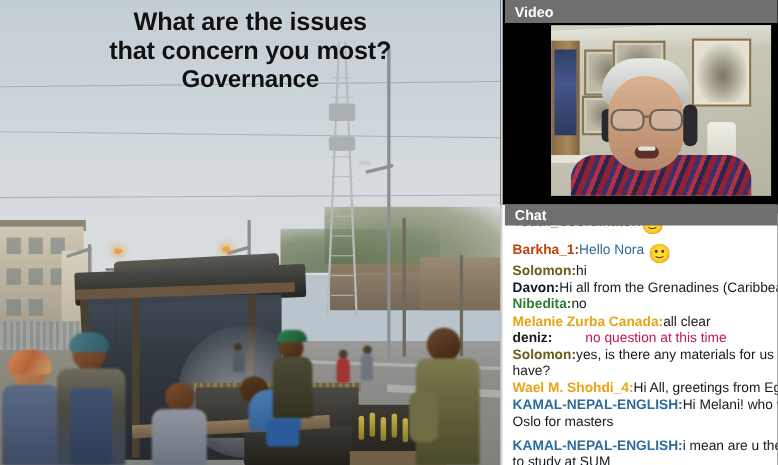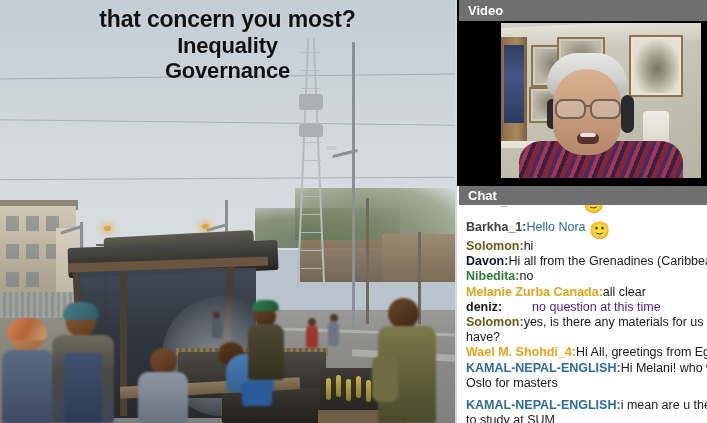--- a/index.html
+++ b/index.html
@@ -319,22 +319,22 @@
     <div class="person blur" style="left:328px;top:314px;width:11px;height:32px;">
       <span class="head" style="left:2px;top:0;width:8px;height:8px;background:#4b3a2a;"></span>
       <span class="body" style="left:0;top:7px;width:11px;height:25px;background:#6f7480;"></span>
     </div>
     <div class="person blur" style="left:212px;top:312px;width:10px;height:26px;">
       <span class="head" style="left:1px;top:0;width:7px;height:7px;background:#453326;"></span>
       <span class="body" style="left:0;top:6px;width:10px;height:20px;background:#525a62;"></span>
     </div>
 
     <div id="slide-text">
+      <div class="q">What are the issues</div>
       <div class="q">that concern you most?</div>
-      <div class="item">Inequality</div>
       <div class="item">Governance</div>
     </div>
   </div>
 
   <div id="right">
 
     <div id="video-panel">
       <div id="video-hdr">Video</div>
       <div id="video-stage">
         <div id="cam">
@@ -375,26 +375,26 @@
           </span>
         </div>
       </div>
     </div>
 
     <div id="chat-panel">
       <div id="chat-log">
 
       <div class="msg"><span class="who" style="color: rgb(138, 109, 31);">Youth_Coordinator:</span><span class="emoji">🙂</span></div>
           <div class="spacer"></div>
-          <div class="msg"><span class="who" style="color: #404040;">Barkha_1:</span><span class="txt" style="color: rgb(46, 107, 158);">Hello Nora </span><span class="emoji">🙂</span></div>
+          <div class="msg"><span class="who" style="color: #c2410c;">Barkha_1:</span><span class="txt" style="color: rgb(46, 107, 158);">Hello Nora </span><span class="emoji">🙂</span></div>
           <div class="msg"><span class="who" style="color: rgb(107, 90, 24);">Solomon:</span><span class="txt" style="color: rgb(26, 26, 26);">hi</span></div>
           <div class="msg"><span class="who" style="color: #0f172a;">Davon:</span><span class="txt" style="color: rgb(26, 26, 26);">Hi all from the Grenadines (Caribbea</span></div>
           <div class="msg"><span class="who" style="color: rgb(46, 125, 50);">Nibedita:</span><span class="txt" style="color: rgb(26, 26, 26);">no</span></div>
           <div class="msg"><span class="who" style="color: rgb(232, 163, 23);">Melanie Zurba Canada:</span><span class="txt" style="color: rgb(26, 26, 26);">all clear</span></div>
-          <div class="msg"><span class="who" style="color: rgb(26, 26, 26);">deniz:</span><span class="txt" style="color: #4c1d95; padding-left: 30px;">no question at this time</span></div>
+          <div class="msg"><span class="who" style="color: rgb(26, 26, 26);">deniz:</span><span class="txt" style="color: #be185d; padding-left: 30px;">no question at this time</span></div>
           <div class="msg"><span class="who" style="color: rgb(107, 90, 24);">Solomon:</span><span class="txt" style="color: rgb(26, 26, 26);">yes, is there any materials for us t</span></div>
           <div class="msg cont">have?</div>
           <div class="msg"><span class="who" style="color: rgb(232, 163, 23); margin-top: 32px;">Wael M. Shohdi_4:</span><span class="txt" style="color: rgb(26, 26, 26);">Hi All, greetings from Egy</span></div>
           <div class="msg"><span class="who" style="color: rgb(46, 107, 158);">KAMAL-NEPAL-ENGLISH:</span><span class="txt" style="color: rgb(26, 26, 26);">Hi Melani! who w</span></div>
           <div class="msg cont">Oslo for masters</div>
           <div class="spacer"></div>
           <div class="msg"><span class="who" style="color: rgb(46, 107, 158);">KAMAL-NEPAL-ENGLISH:</span><span class="txt" style="color: rgb(26, 26, 26);">i mean are u the</span></div>
           <div class="msg cont">to study at SUM</div>
         </div>
       <div id="chat-hdr">Chat</div>

